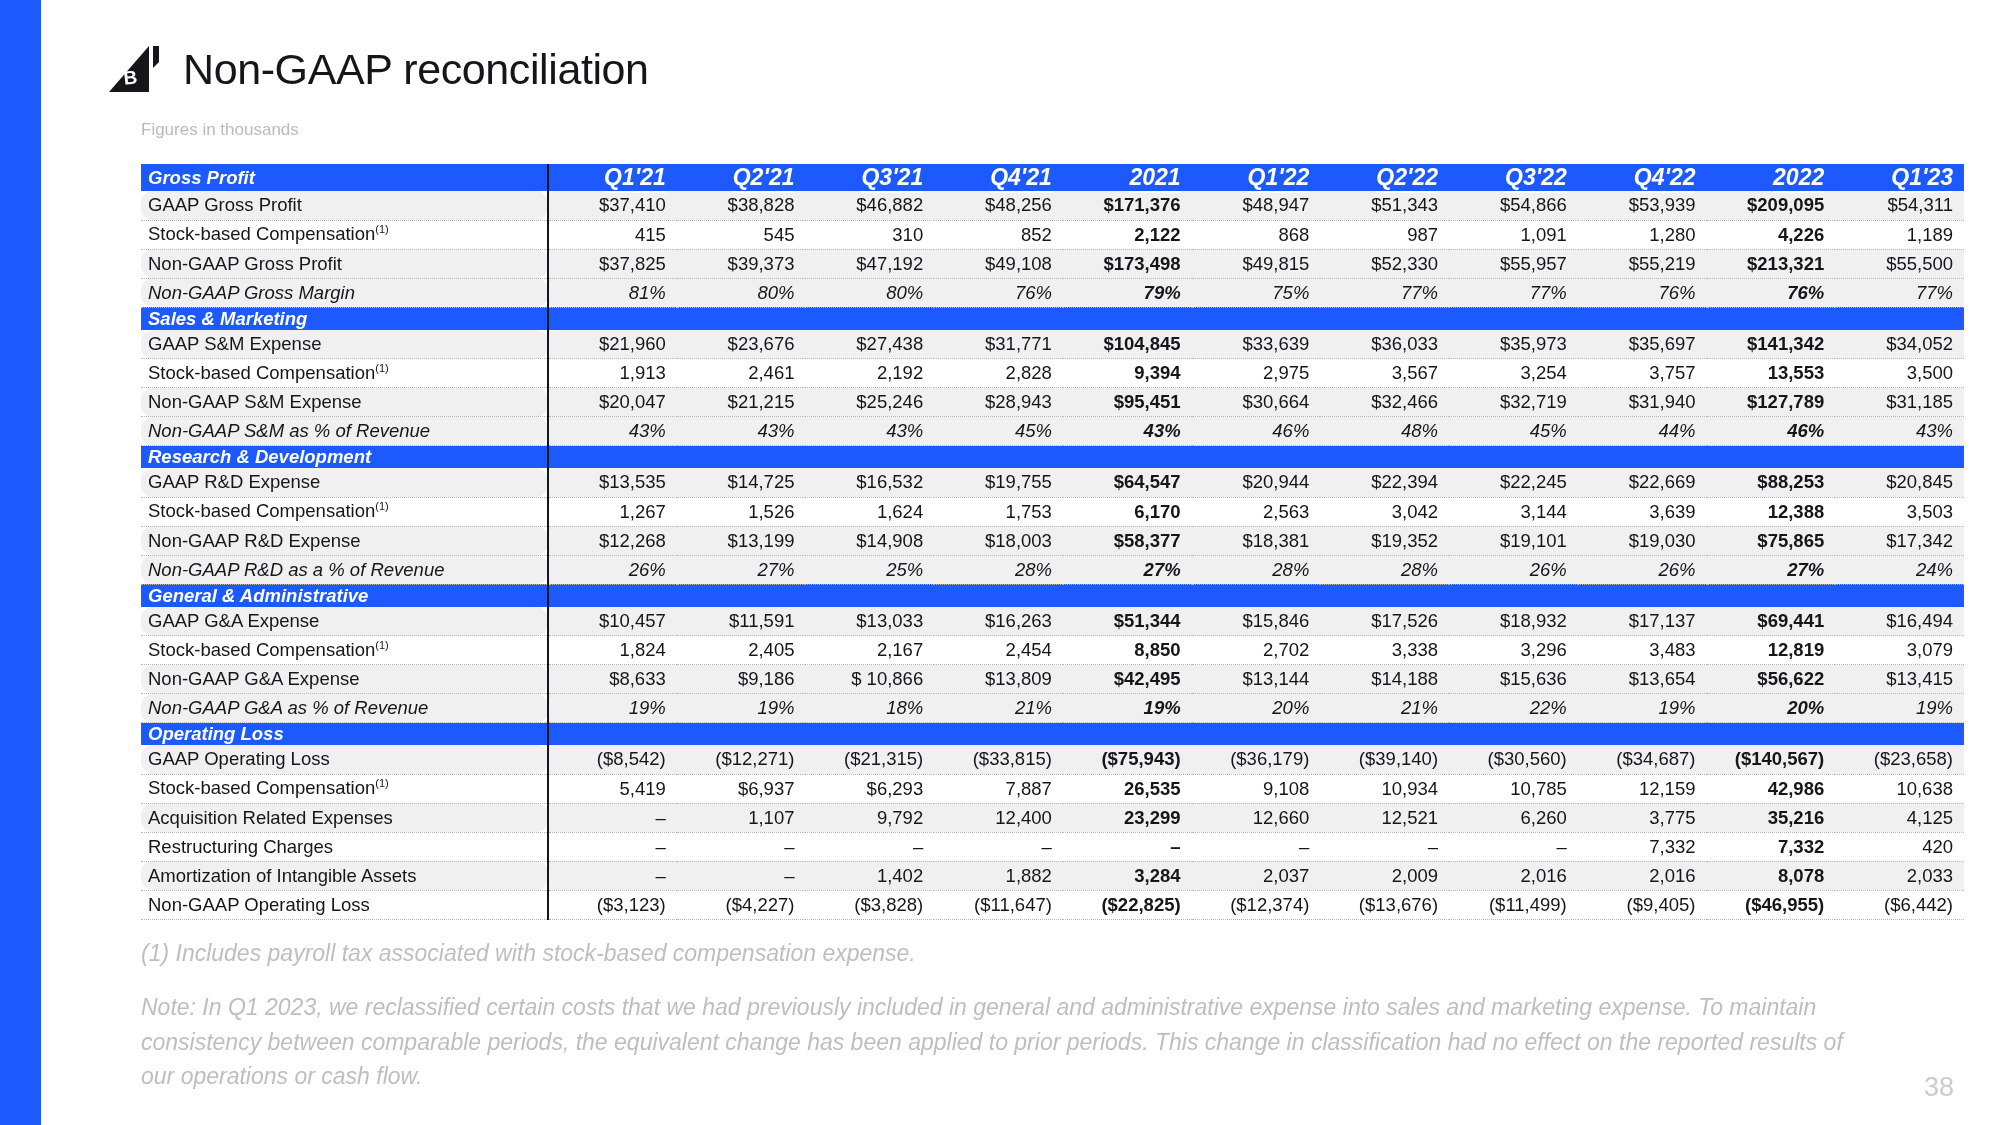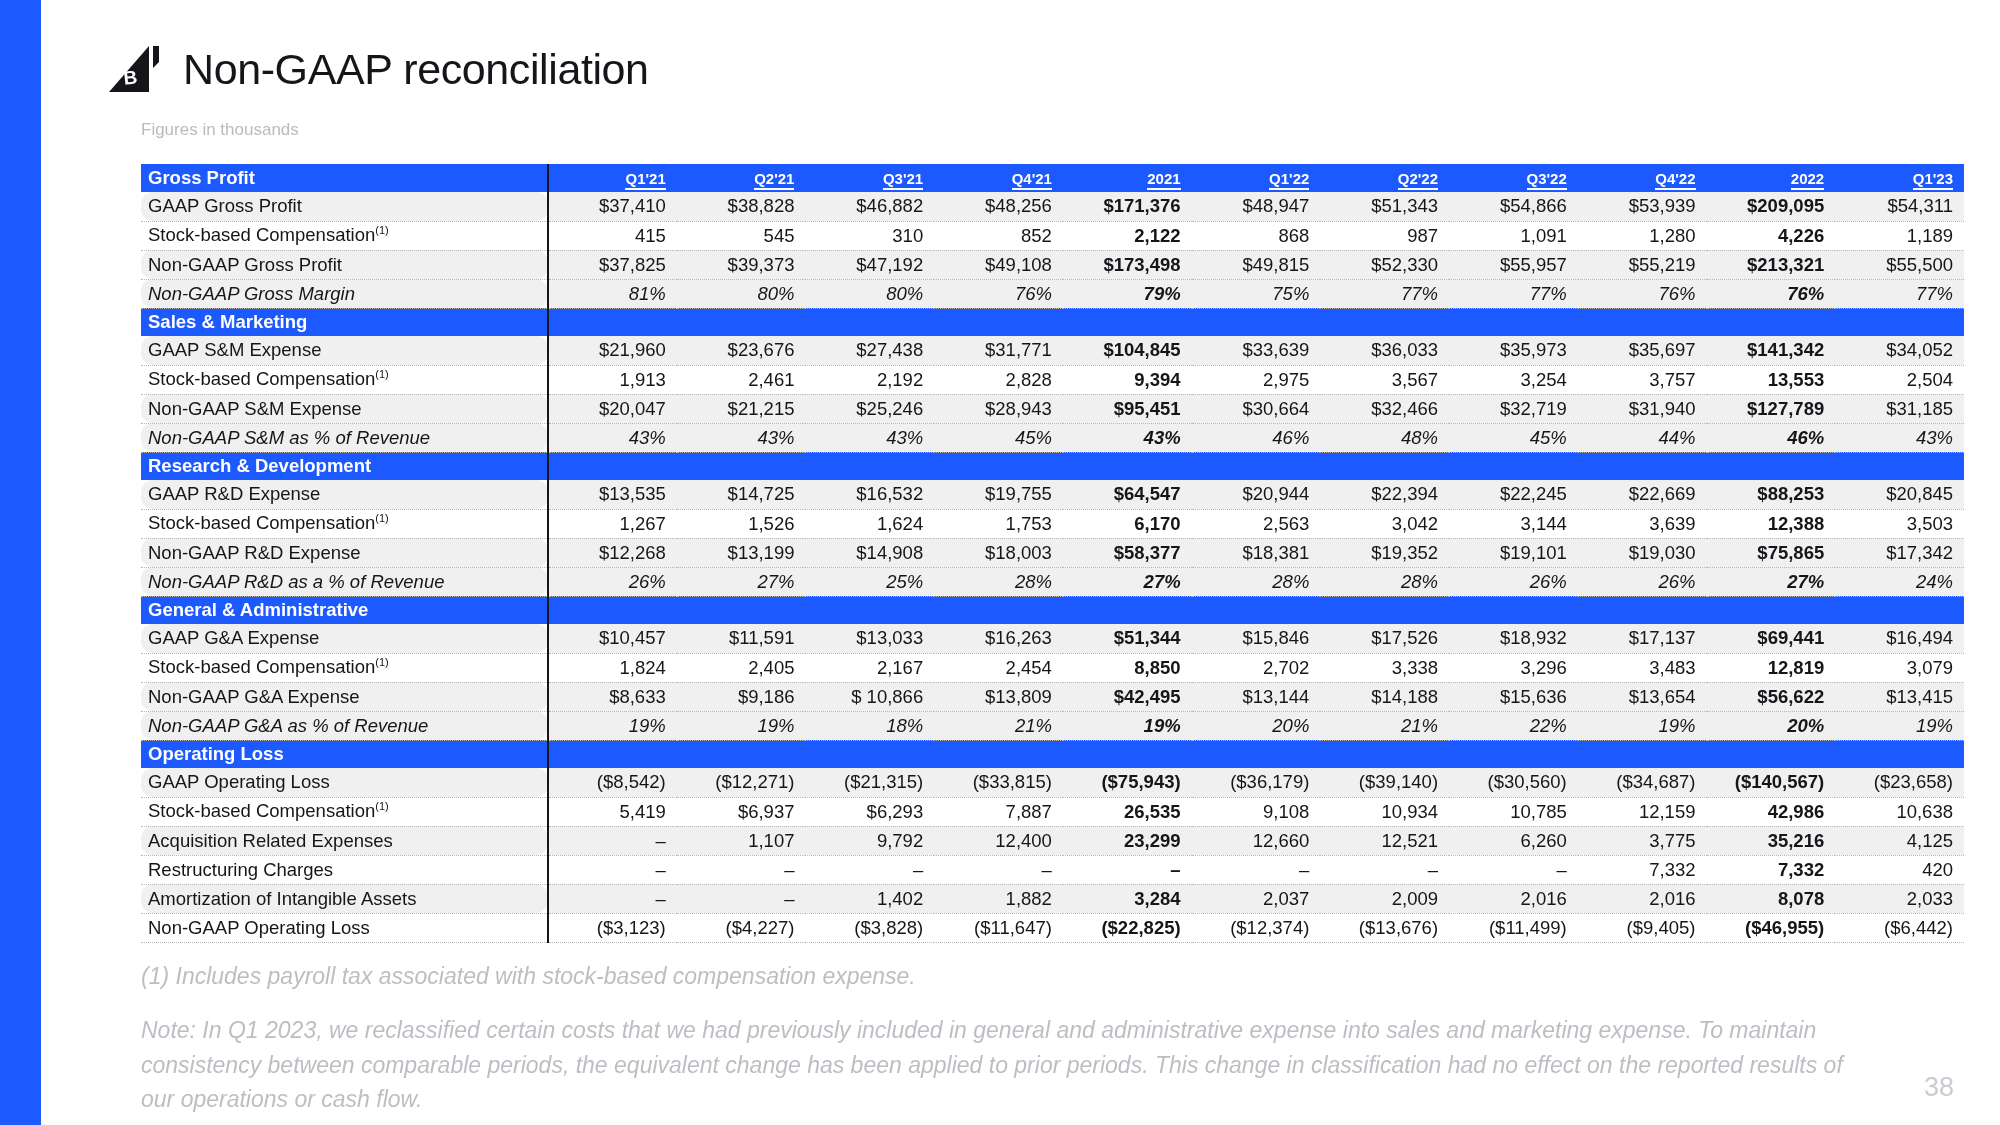--- a/index.html
+++ b/index.html
@@ -42,31 +42,32 @@
     color:#15161A;
   }
   table.recon col.lbl { width:24.0%; }
   table.recon col.num { width:7.59%; }
 
   table.recon td, table.recon th { padding:0; }
 
   
   tr.section > td {
     background:#1C59FF;
-    height:28px;
+    height:22px;
     vertical-align:middle;
+    font-style:italic;
   }
   tr.section td.lbl {
     color:#ffffff; font-weight:700; font-size:18.5px;
     padding-left:7px;
     border-right:2px solid #15161A;
   }
   
   tr.section.head td.num {
-    color:#ffffff; font-weight:700; font-size:15px;
+    color:#ffffff; font-weight:700; font-size:23px;
     text-align:right; padding-right:11px;
   }
   tr.section.head td.num span.hdr {
     border-bottom:2px solid #ffffff; padding-bottom:1px;
   }
 
   
   tr.data > td { height:29px; vertical-align:middle; }
   tr.data td.lbl {
     padding-left:7px; white-space:nowrap;
@@ -234,21 +235,21 @@
             <td class="num">1,913</td>
             <td class="num">2,461</td>
             <td class="num">2,192</td>
             <td class="num">2,828</td>
             <td class="num bold">9,394</td>
             <td class="num">2,975</td>
             <td class="num">3,567</td>
             <td class="num">3,254</td>
             <td class="num">3,757</td>
             <td class="num bold">13,553</td>
-            <td class="num">2,504</td>
+            <td class="num">3,500</td>
           </tr>
           <tr class="data dotted shaded">
             <td class="lbl"><span>Non-GAAP S&amp;M Expense</span></td>
             <td class="num">$20,047</td>
             <td class="num">$21,215</td>
             <td class="num">$25,246</td>
             <td class="num">$28,943</td>
             <td class="num bold">$95,451</td>
             <td class="num">$30,664</td>
             <td class="num">$32,466</td>

